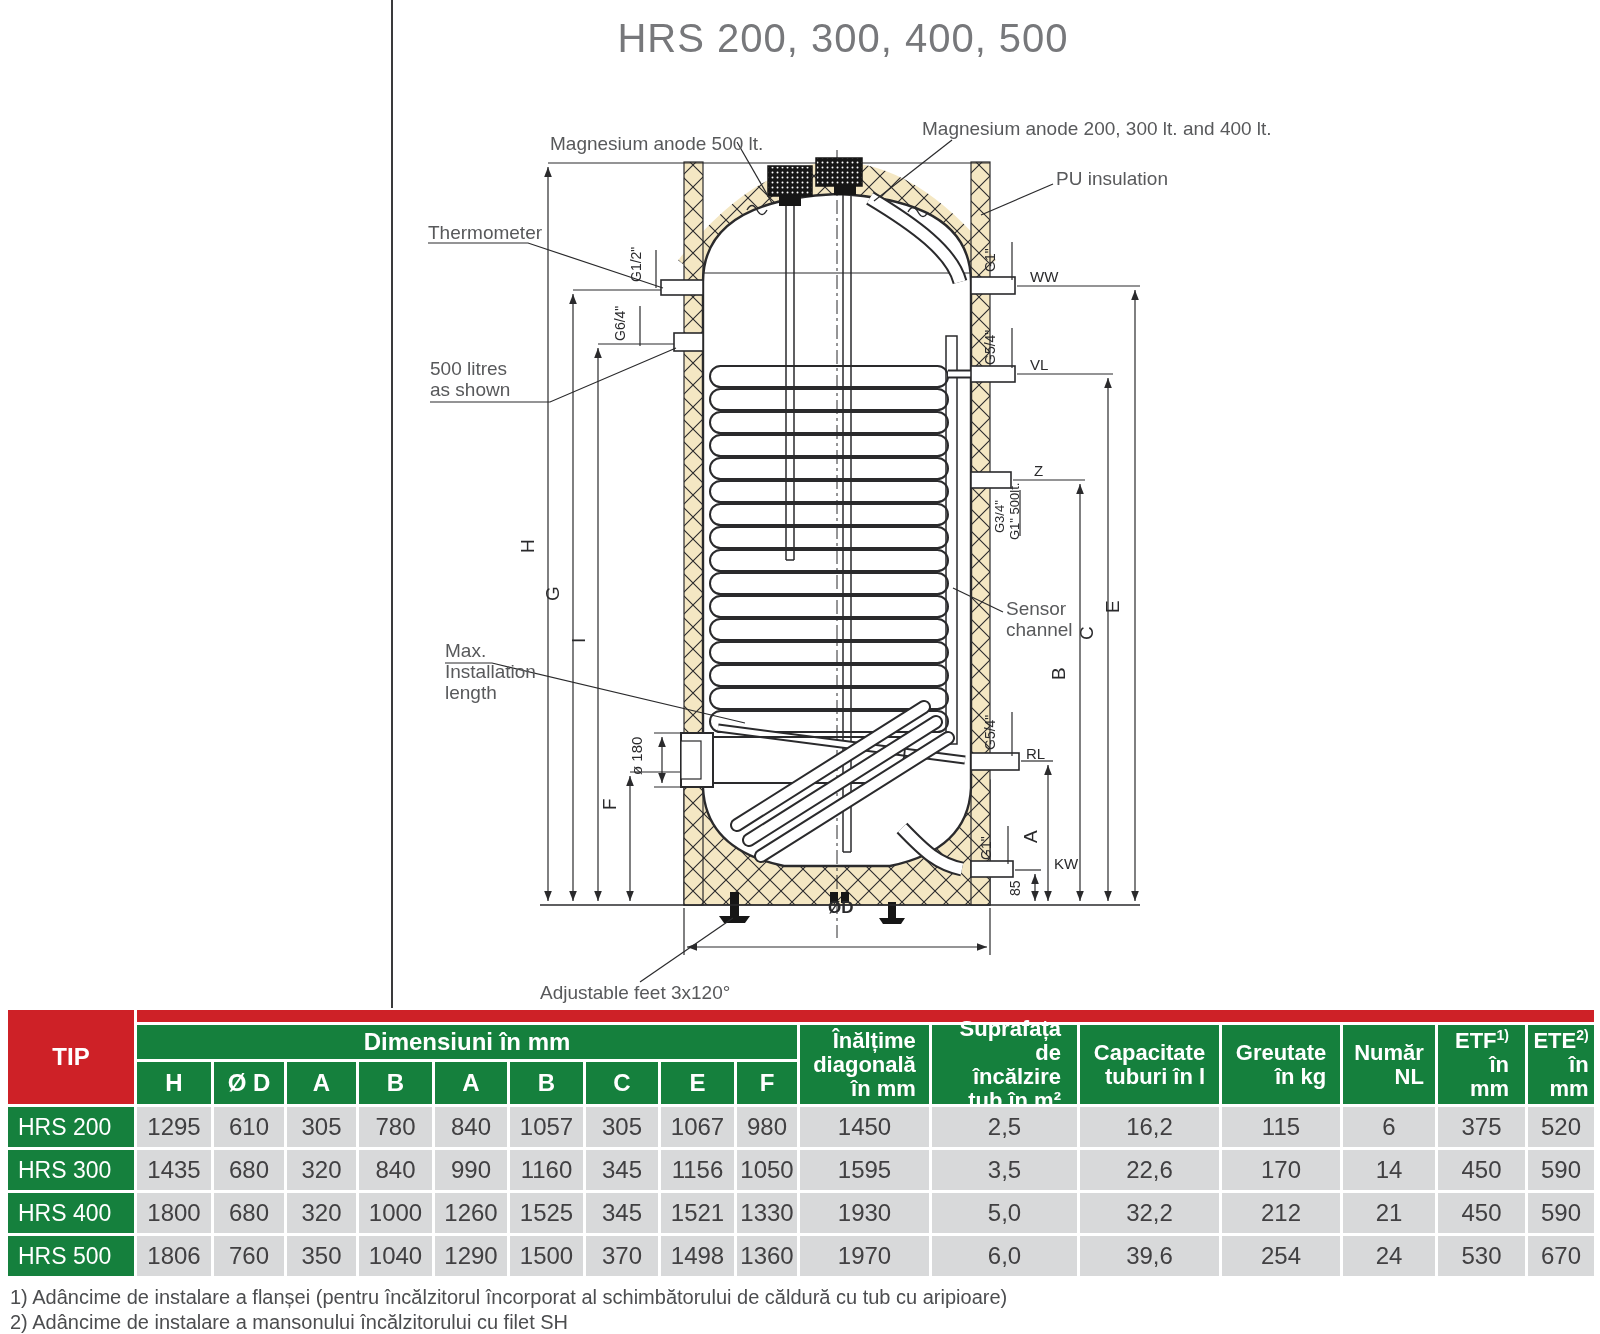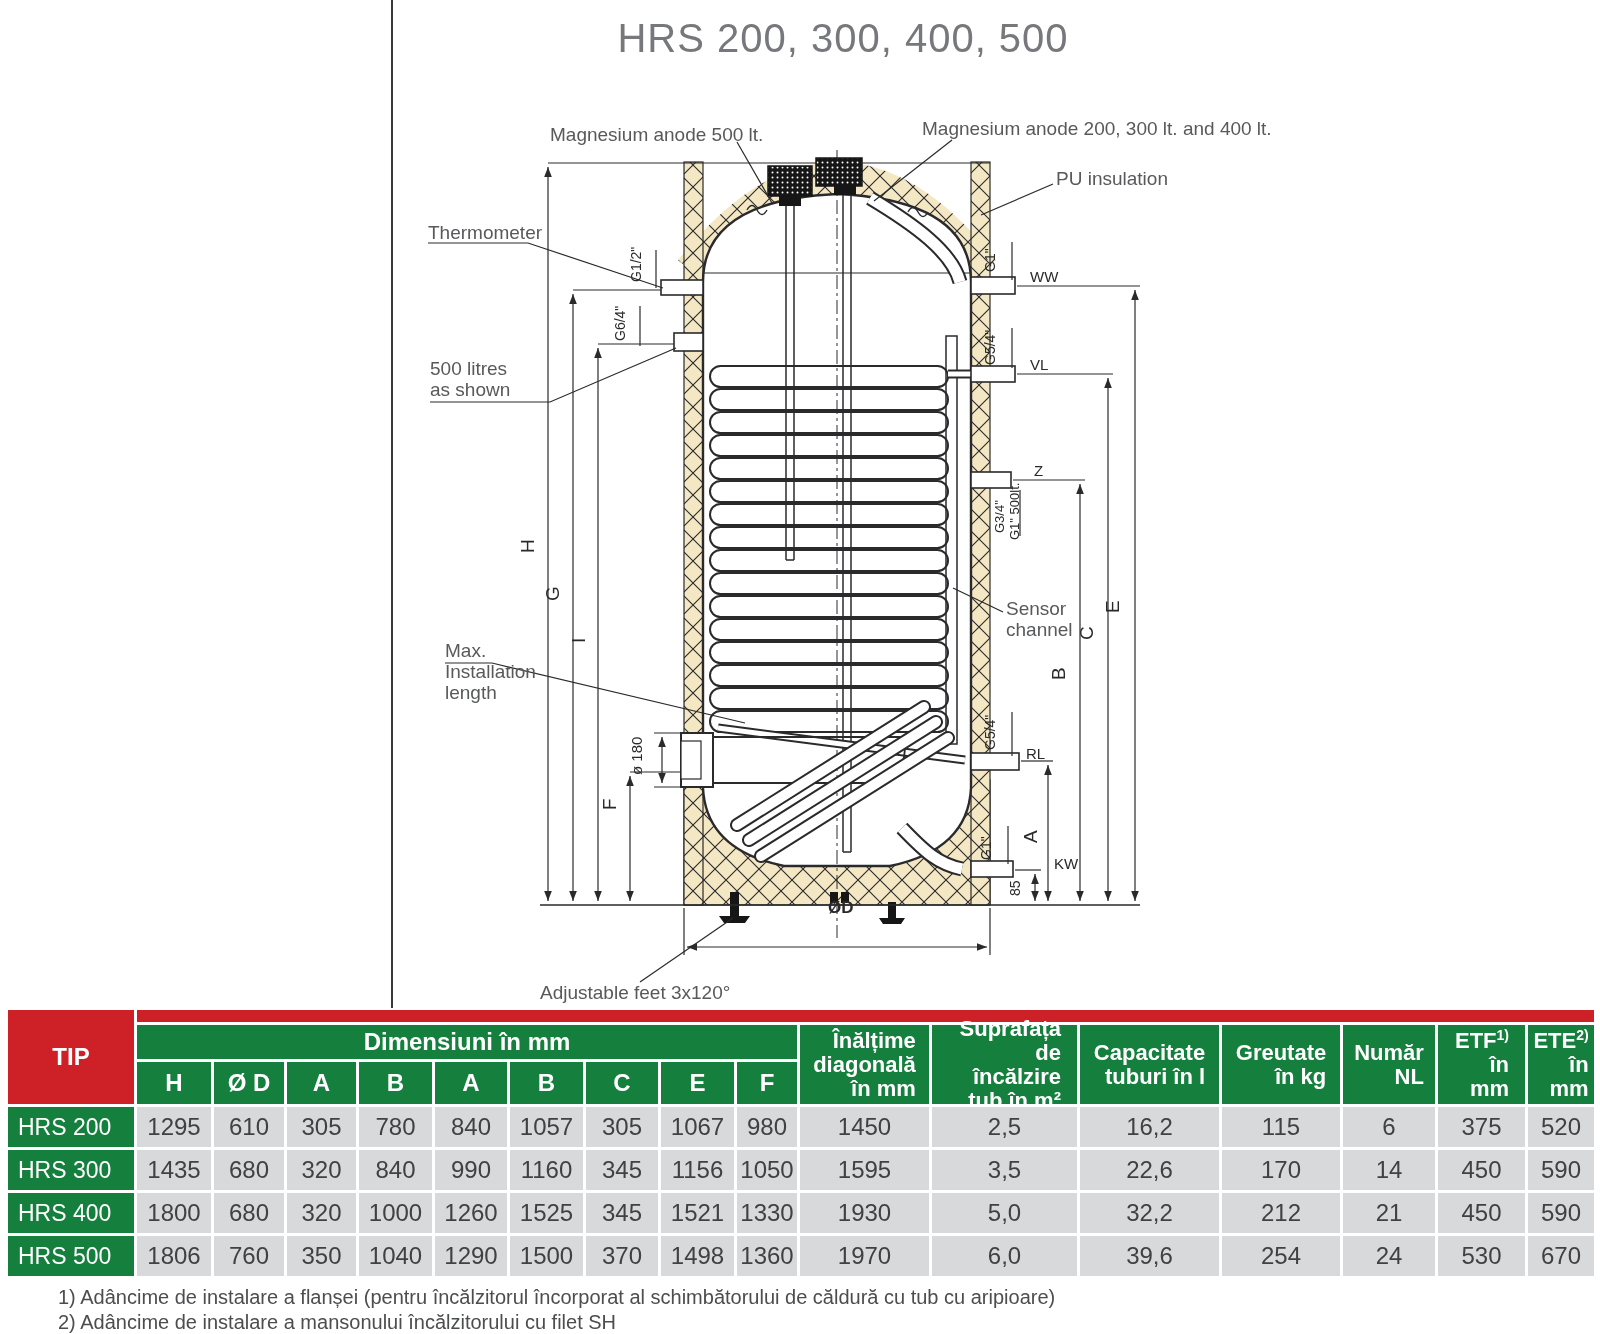--- a/index.html
+++ b/index.html
@@ -37,21 +37,21 @@
   .dim-head   { grid-row:2; grid-column:2/11; display:flex; align-items:center; justify-content:center;
                 font-size:24px; font-weight:bold; }
   .sub-head   { grid-row:3; display:flex; align-items:center; justify-content:center;
                 font-size:24px; font-weight:bold; }
   .col-head   { grid-row:2/4; display:flex; align-items:center; justify-content:center; text-align:right;
                 font-size:22px; line-height:24px; font-weight:bold; padding:0 16px; }
   .col-head sup { font-size:14px; line-height:0; }
   .rowlab     { display:flex; align-items:center; font-size:23px; padding-left:10px; }
   .val        { display:flex; align-items:center; justify-content:center; font-size:24px; }
 
-  .footnote { position:absolute; left:10px; font-size:20px; color:#4c4d4f; white-space:nowrap;margin-left:48px; }
+  .footnote { position:absolute; left:10px; font-size:20px; color:#4c4d4f; white-space:nowrap; }
 </style>
 </head>
 <body>
 
 <div class="page">
 
   <div class="divider"></div>
 
   <div class="title">HRS 200, 300, 400, 500</div>
 
@@ -200,21 +200,21 @@
       <path d="M952,140 L874,201"></path>
       <path d="M1053,184 L981,215"></path>
       <path d="M428,243 L528,243 L663,288"></path>
       <path d="M430,402 L550,402 L676,348"></path>
       <path d="M445,663 L492,663 L745,723"></path>
       <path d="M1003,612 L953,588"></path>
       <path d="M733,918 L640,982"></path>
     </g>
   </svg>
 
-  <div class="lbl" style="left:550px; top:124px;">Magnesium anode 500 lt.</div>
+  <div class="lbl" style="left:550px; top:133px;">Magnesium anode 500 lt.</div>
   <div class="lbl" style="left:922px; top:118px;">Magnesium anode 200, 300 lt. and 400 lt.</div>
   <div class="lbl" style="left:1056px; top:168px;">PU insulation</div>
   <div class="lbl" style="left:428px; top:222px;">Thermometer</div>
 
   <div class="lbl" style="left:430px; top:358px;">
     <div>500 litres</div>
     <div>as shown</div>
   </div>
   <div class="lbl" style="left:445px; top:640px;">
     <div>Max.</div>

